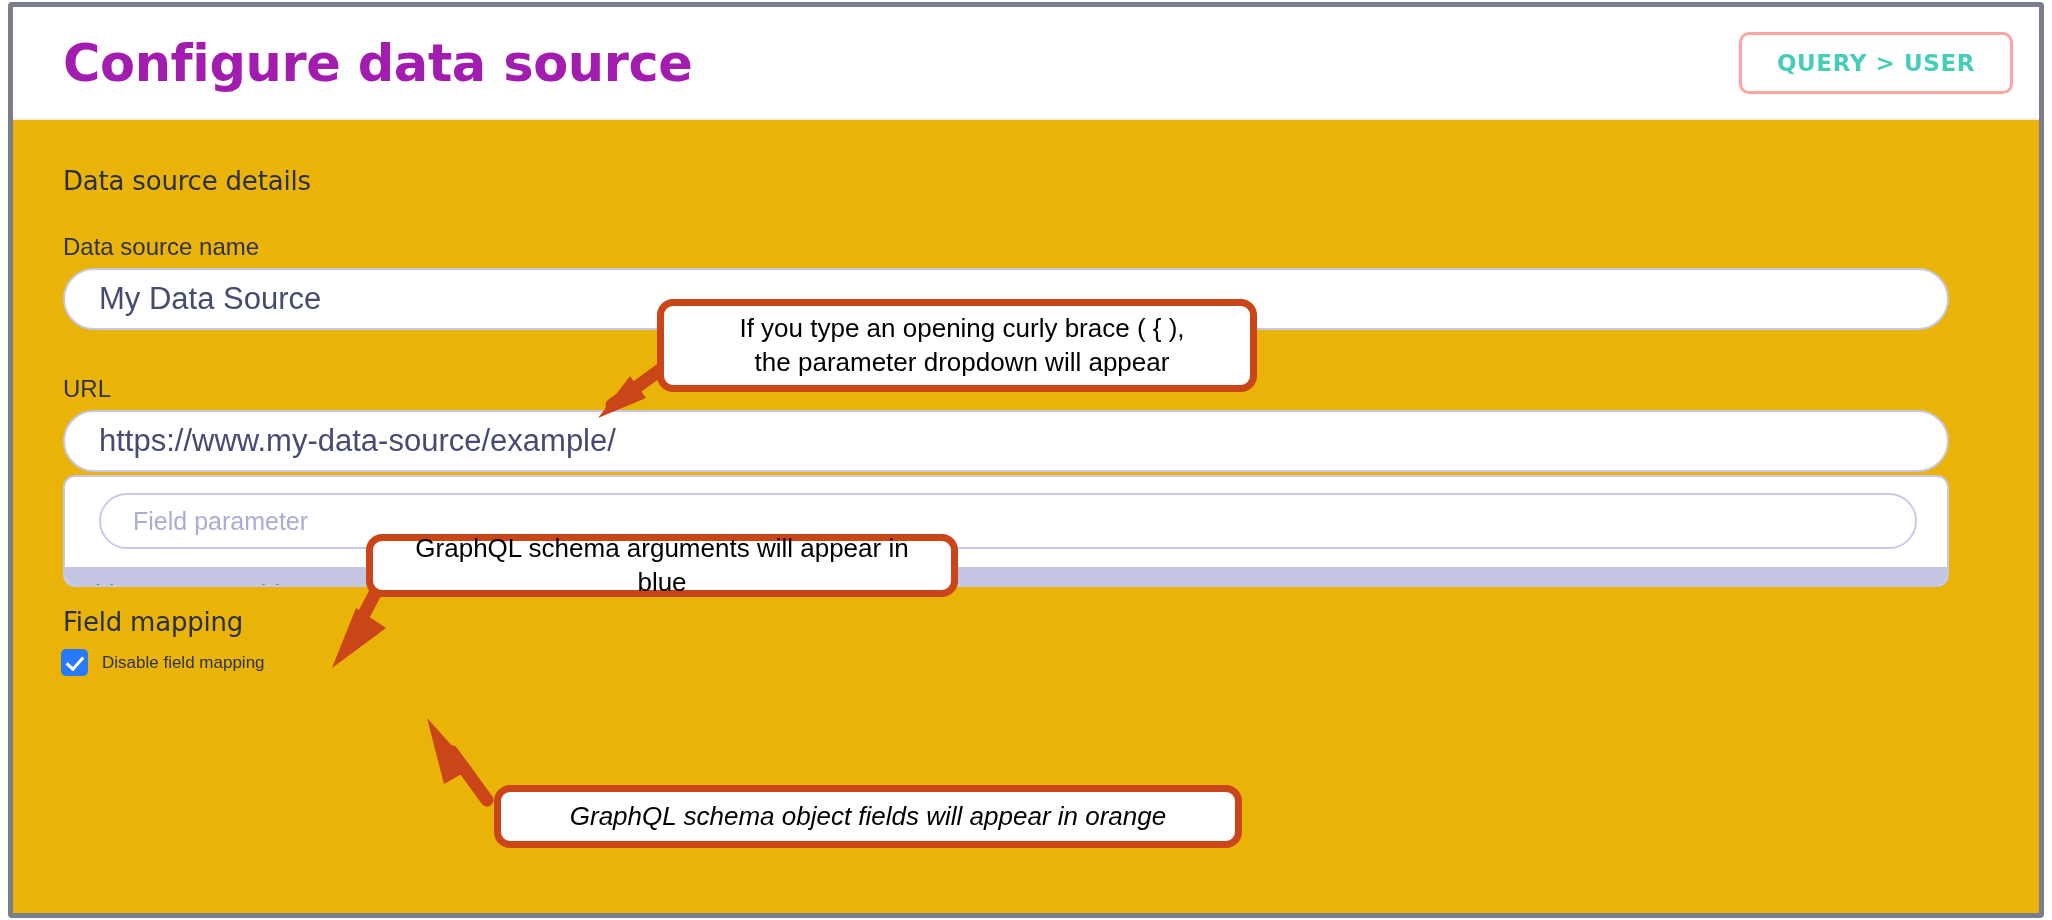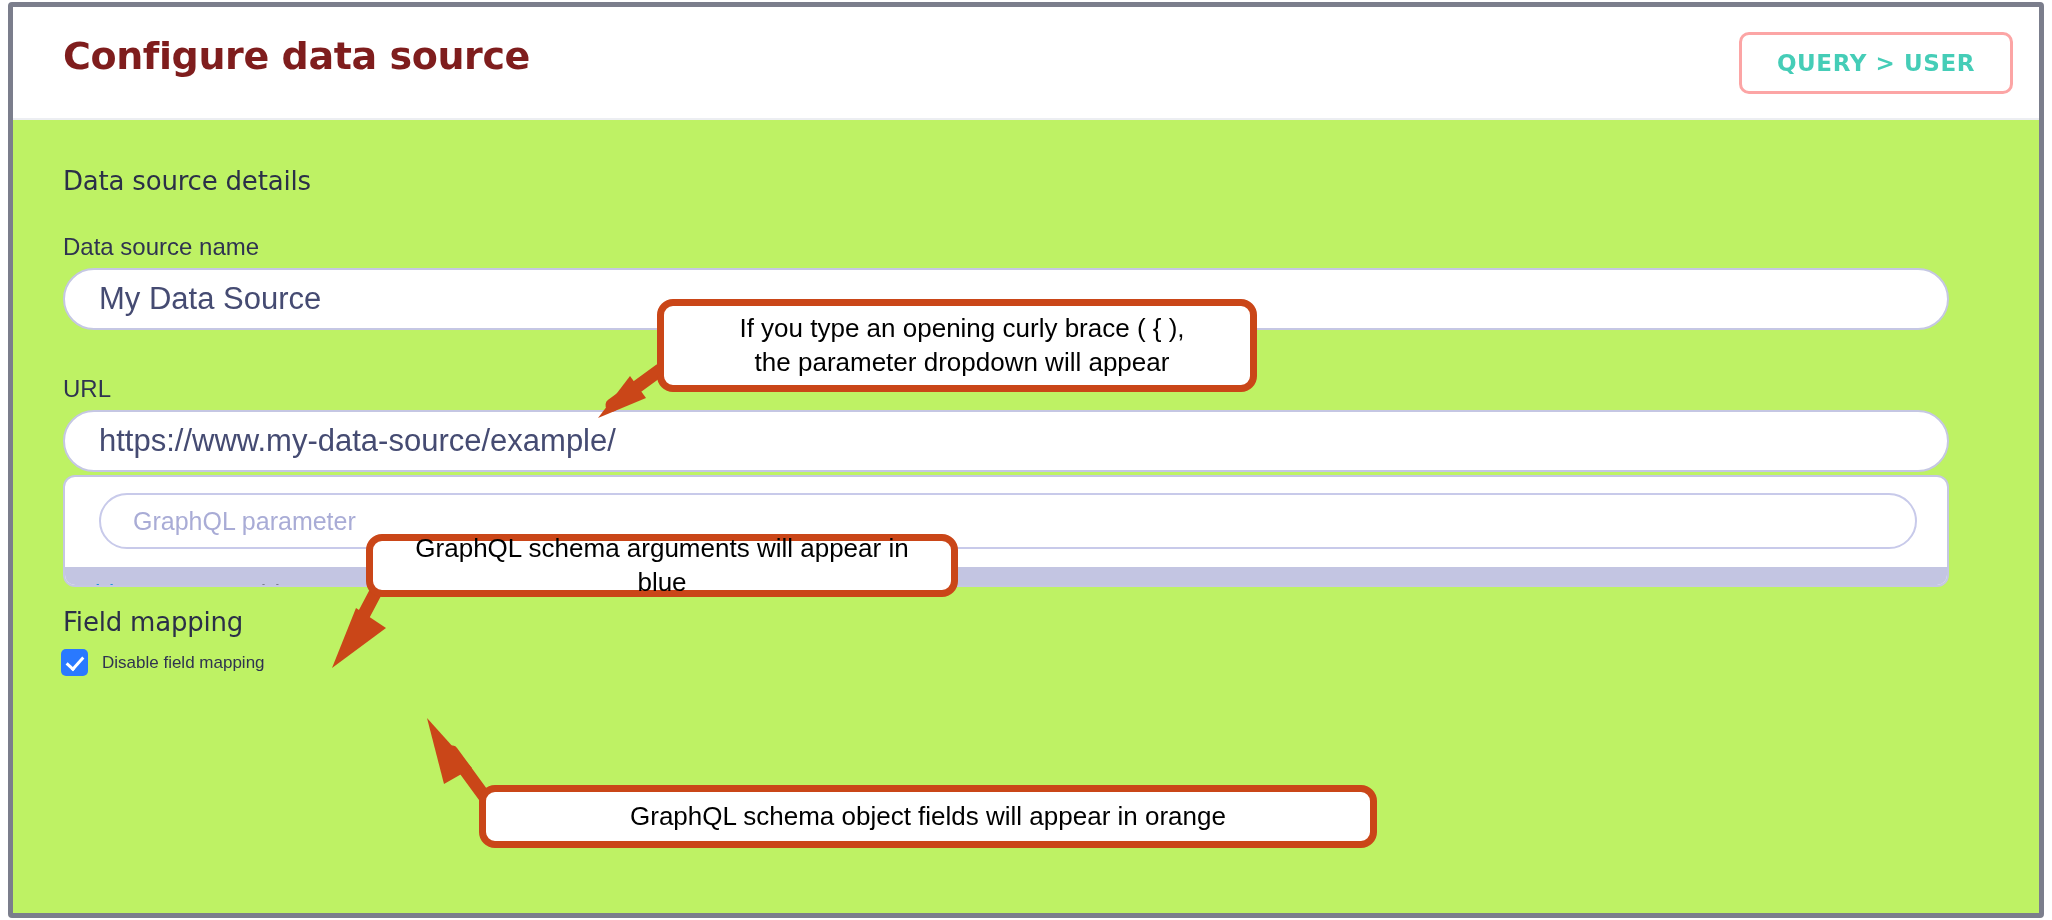--- a/index.html
+++ b/index.html
@@ -40,24 +40,24 @@
     height: 113px;
     border-bottom: 2px solid #eceef2;
     background: #ffffff;
   }
 
   .page-title {
     position: absolute;
     left: 50px;
     top: 27px;
     font-family: "DejaVu Sans", sans-serif;
-    font-size: 38px;
+    font-size: 51px;
     font-weight: 600;
     letter-spacing: -0.4px;
-    color: #7f1d1d;
+    color: #a21caf;
     white-space: nowrap;
   }
 
   .query-user-btn {
     position: absolute;
     right: 26px;
     top: 25px;
     width: 274px;
     height: 62px;
     border: 3px solid #fca5a5;
@@ -75,21 +75,21 @@
   }
 
   
   .form-body {
     position: absolute;
     left: 0;
     top: 113px;
     right: 0;
     bottom: 0;
     padding: 0 50px;
-    background: #bef264;
+    background: #eab308;
   }
 
   .section-heading {
     position: absolute;
     font-family: "DejaVu Sans", sans-serif;
     font-size: 26px;
     font-weight: 500;
     color: #2b2f48;
     letter-spacing: -0.2px;
   }
@@ -232,21 +232,21 @@
     text-align: center;
     display: flex;
     align-items: center;
     justify-content: center;
     padding: 8px 22px;
     z-index: 30;
   }
 
   #callout-brace    { left: 657px; top: 299px;  width: 600px; height: 93px; padding-left: 32px; }
   #callout-blue     { left: 366px; top: 534px;  width: 592px; height: 63px; justify-content: flex-end; }
-  #callout-orange   { left: 479px; top: 785px;  width: 898px; height: 63px; }
+  #callout-orange   { left: 494px; top: 785px;  width: 748px; height: 63px; font-style: italic; }
 
   .arrow-layer {
     position: absolute;
     left: 0; top: 0;
     width: 2052px;
     height: 920px;
     pointer-events: none;
     z-index: 25;
   }
 </style>
@@ -269,21 +269,21 @@
       <div class="field-label" id="label-name">Data source name</div>
 
       <div class="pill-input" id="input-name" placeholder="My Data Source">My Data Source</div>
 
       <div class="field-label" id="label-url">URL</div>
 
       <div class="pill-input" id="input-url" placeholder="https://www.my-data-source/example/">https://www.my-data-source/example/</div>
 
       <div class="param-panel">
 
-        <div class="param-search" placeholder="Search parameter">GraphQL parameter</div>
+        <div class="param-search" placeholder="Search parameter">Field parameter</div>
 
         <div class="param-row" id="param-row-id">
           <span class="param-key key-arg">id</span>
           <span class="param-colon">:</span>
           <span class="param-desc">Argument id</span>
         </div>
 
       </div>
 
       <div class="section-heading" id="heading-fieldmap">Field mapping</div>

